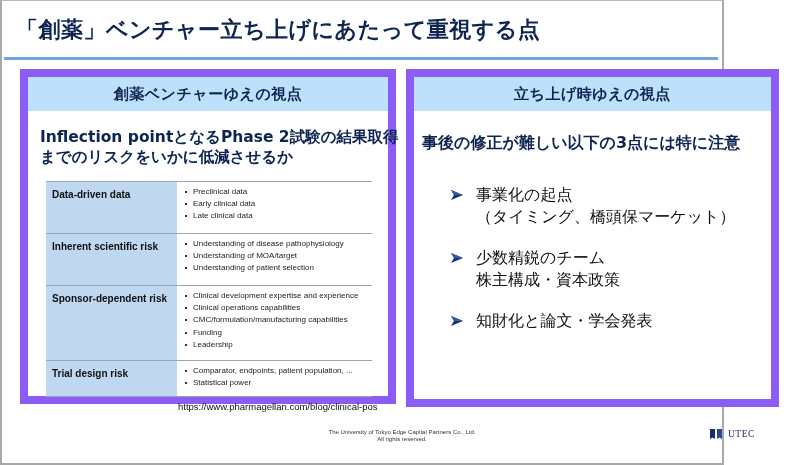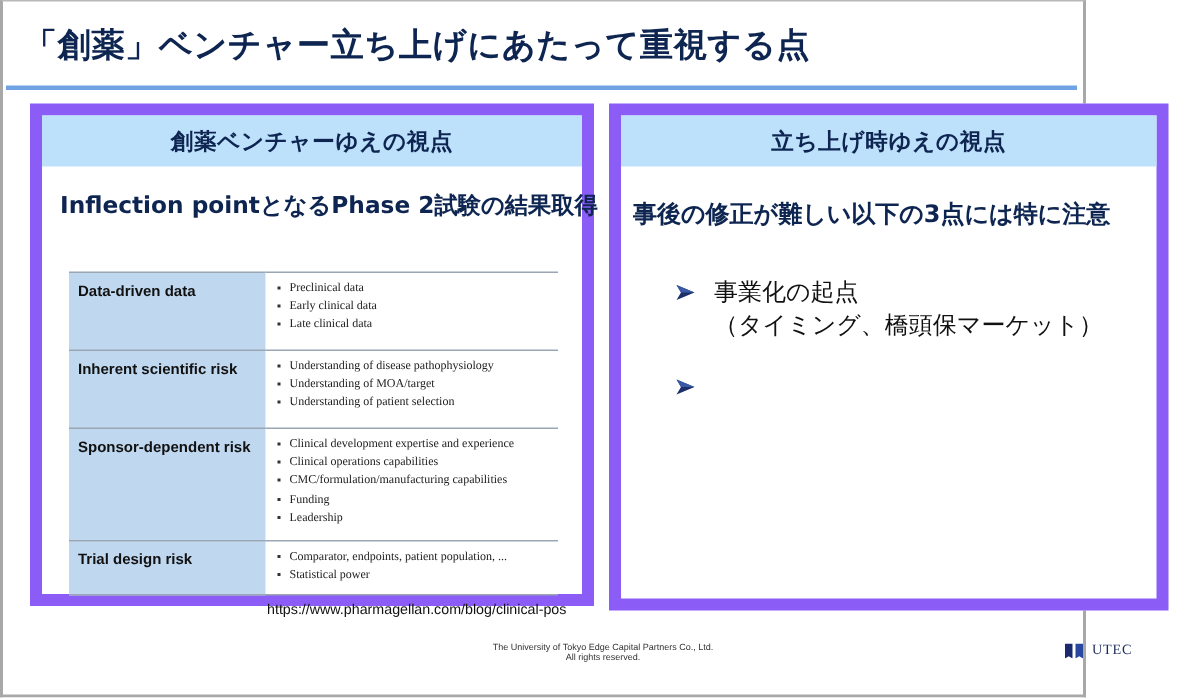--- a/index.html
+++ b/index.html
@@ -38,21 +38,21 @@
   .risk-table {
     position: absolute; left: 18px; top: 104px; width: 326px;
     border-collapse: collapse; font-family: "Liberation Sans", "DejaVu Sans", sans-serif;
   }
   .risk-table td { vertical-align: top; border-top: 1px solid #9aa6b4; }
   .risk-table tr:last-child td { border-bottom: 1px solid #9aa6b4; }
   .risk-table td.cat {
     background: #bfd7ef; width: 131px; font-weight: bold; font-size: 10px; color: #111;
     padding: 7px 4px 0 6px;
   }
-  .risk-table td.items { padding: 4px 0 3px 8px; font-size: 8px; color: #222; font-family: Liberation Serif, serif; }
+  .risk-table td.items { padding: 4px 0 3px 8px; font-size: 8px; color: #222; }
   .risk-table td.items ul { list-style: none; }
   .risk-table td.items li { line-height: 12.2px; position: relative; padding-left: 8px; white-space: nowrap; }
   .risk-table td.items li::before {
     content: ""; position: absolute; left: 0; top: 5px; width: 2px; height: 2px; background: #333;
   }
   .row-data td.cat { height: 52px; }
   .row-sci td.cat { height: 52px; }
   .row-spon td.cat { height: 75px; }
   .row-trial td.cat { height: 36px; }
 
@@ -79,20 +79,21 @@
 <body>
 
 <div class="slide">
   <div class="title">「創薬」ベンチャー立ち上げにあたって重視する点</div>
   <div class="title-rule"></div>
 
   <div class="panel left">
     <div class="panel-header">創薬ベンチャーゆえの視点</div>
     <div class="lead">
       <div>Inflection pointとなるPhase 2試験の結果取得</div>
+      <div>までのリスクをいかに低減させるか</div>
     </div>
 
     <table class="risk-table">
       <tbody>
           <tr class="row-data">
         <td class="cat">Data-driven data</td>
         <td class="items">
           <ul>
             <li>Preclinical data</li>
             <li>Early clinical data</li>
@@ -154,20 +155,35 @@
           <div>（タイミング、橋頭保マーケット）</div>
         </div>
       </li>
       <li>
         <span class="arrow">
           <svg width="14" height="12" viewBox="0 0 14 12">
               <path d="M1 1 L13 6 L1 11 L4 6 Z" fill="#1b2f6b"></path>
               <path d="M1 1 L13 6 L4 6 Z" fill="#3a5aa8"></path>
             </svg>
         </span>
+        <div class="txt">
+          <div>少数精鋭のチーム</div>
+          <div>株主構成・資本政策</div>
+        </div>
+      </li>
+      <li>
+        <span class="arrow">
+          <svg width="14" height="12" viewBox="0 0 14 12">
+              <path d="M1 1 L13 6 L1 11 L4 6 Z" fill="#1b2f6b"></path>
+              <path d="M1 1 L13 6 L4 6 Z" fill="#3a5aa8"></path>
+            </svg>
+        </span>
+        <div class="txt">
+          <div>知財化と論文・学会発表</div>
+        </div>
       </li>
     </ul>
   </div>
 
   <div class="footer">
     <div>The University of Tokyo Edge Capital Partners Co., Ltd.</div>
     <div>All rights reserved.</div>
   </div>
   <div class="logo">
     <svg width="14" height="10" viewBox="0 0 14 10">

